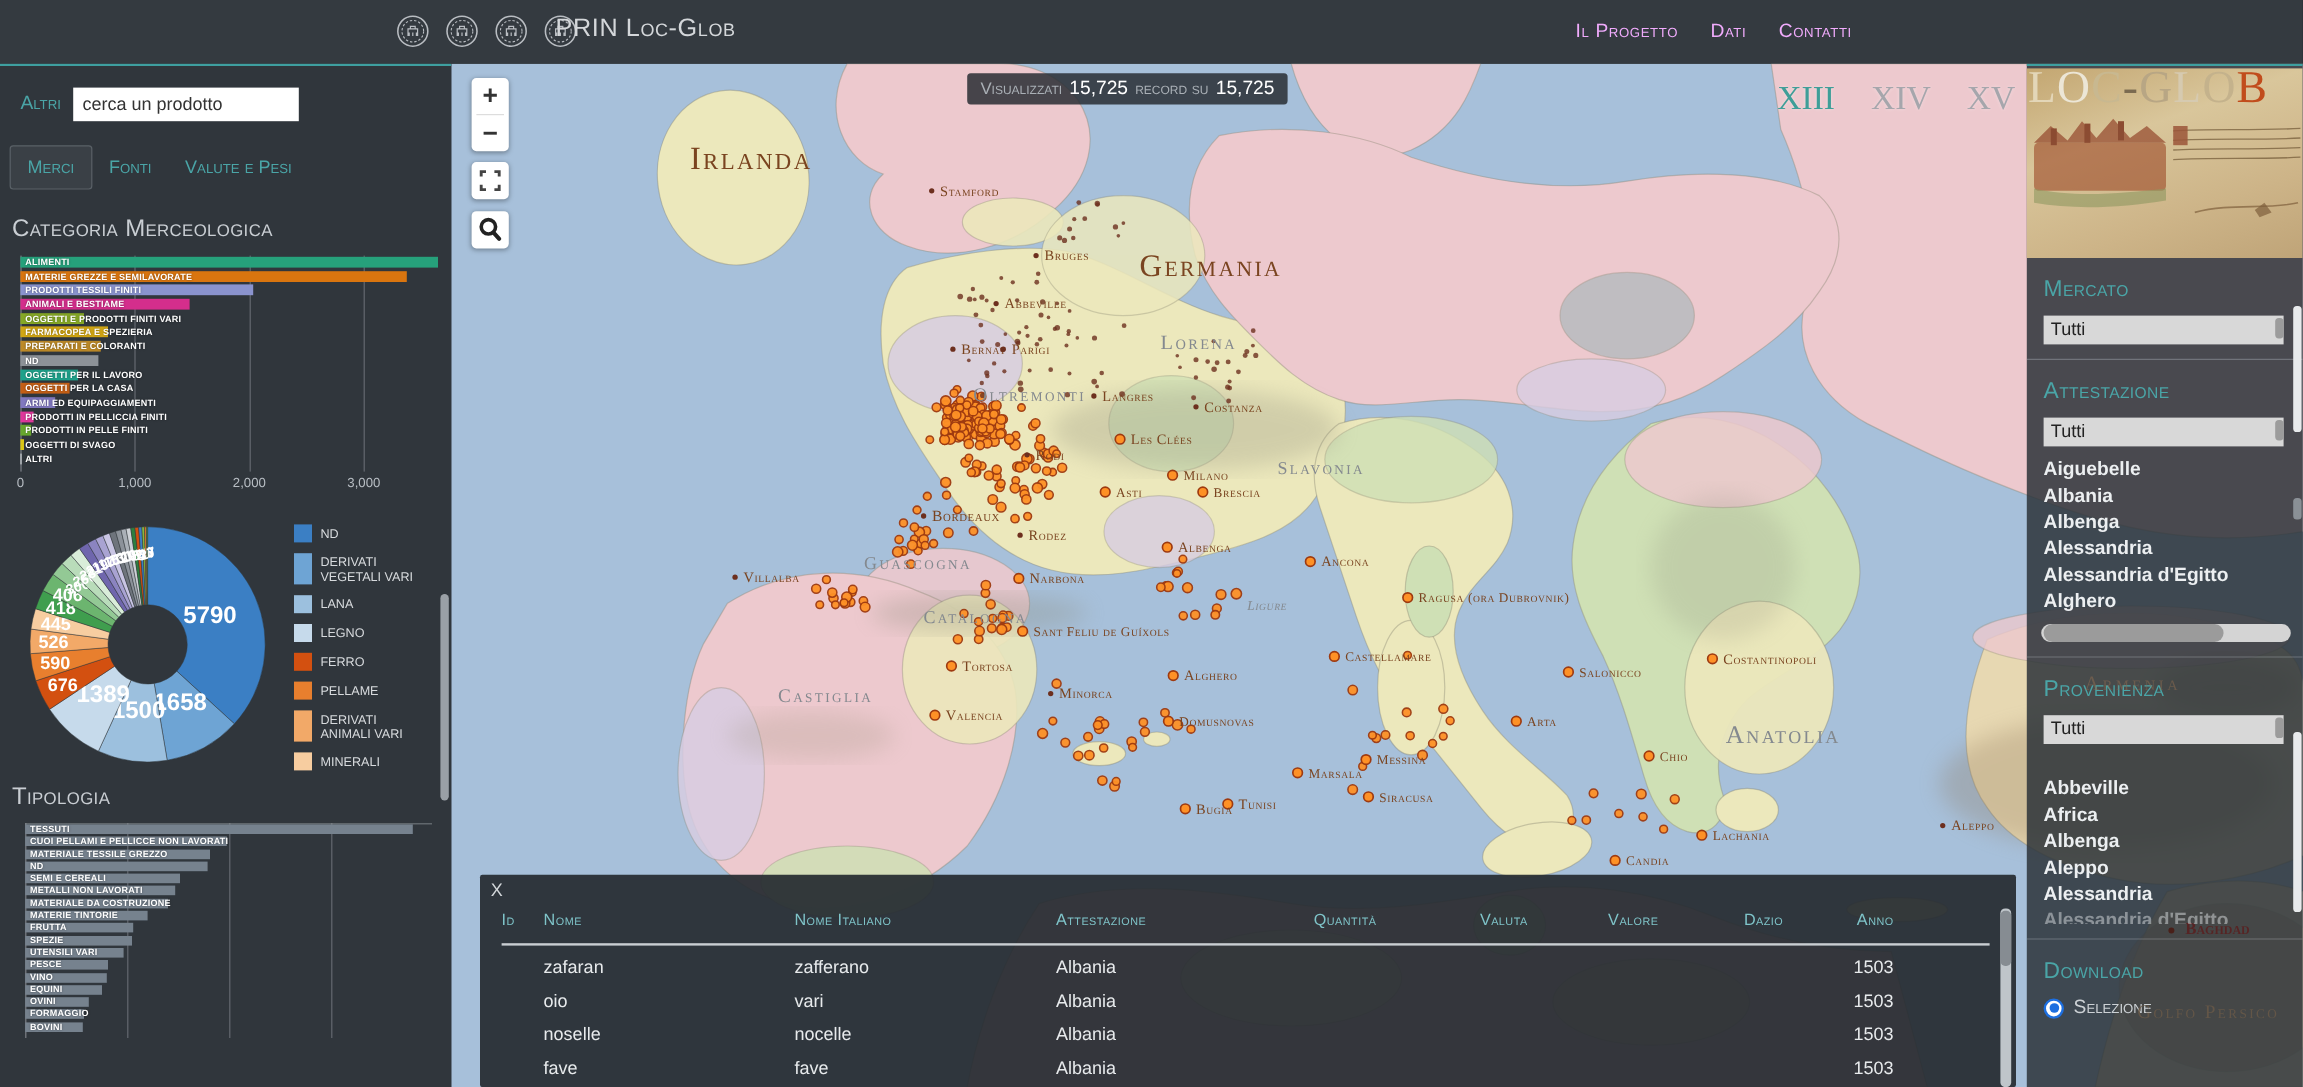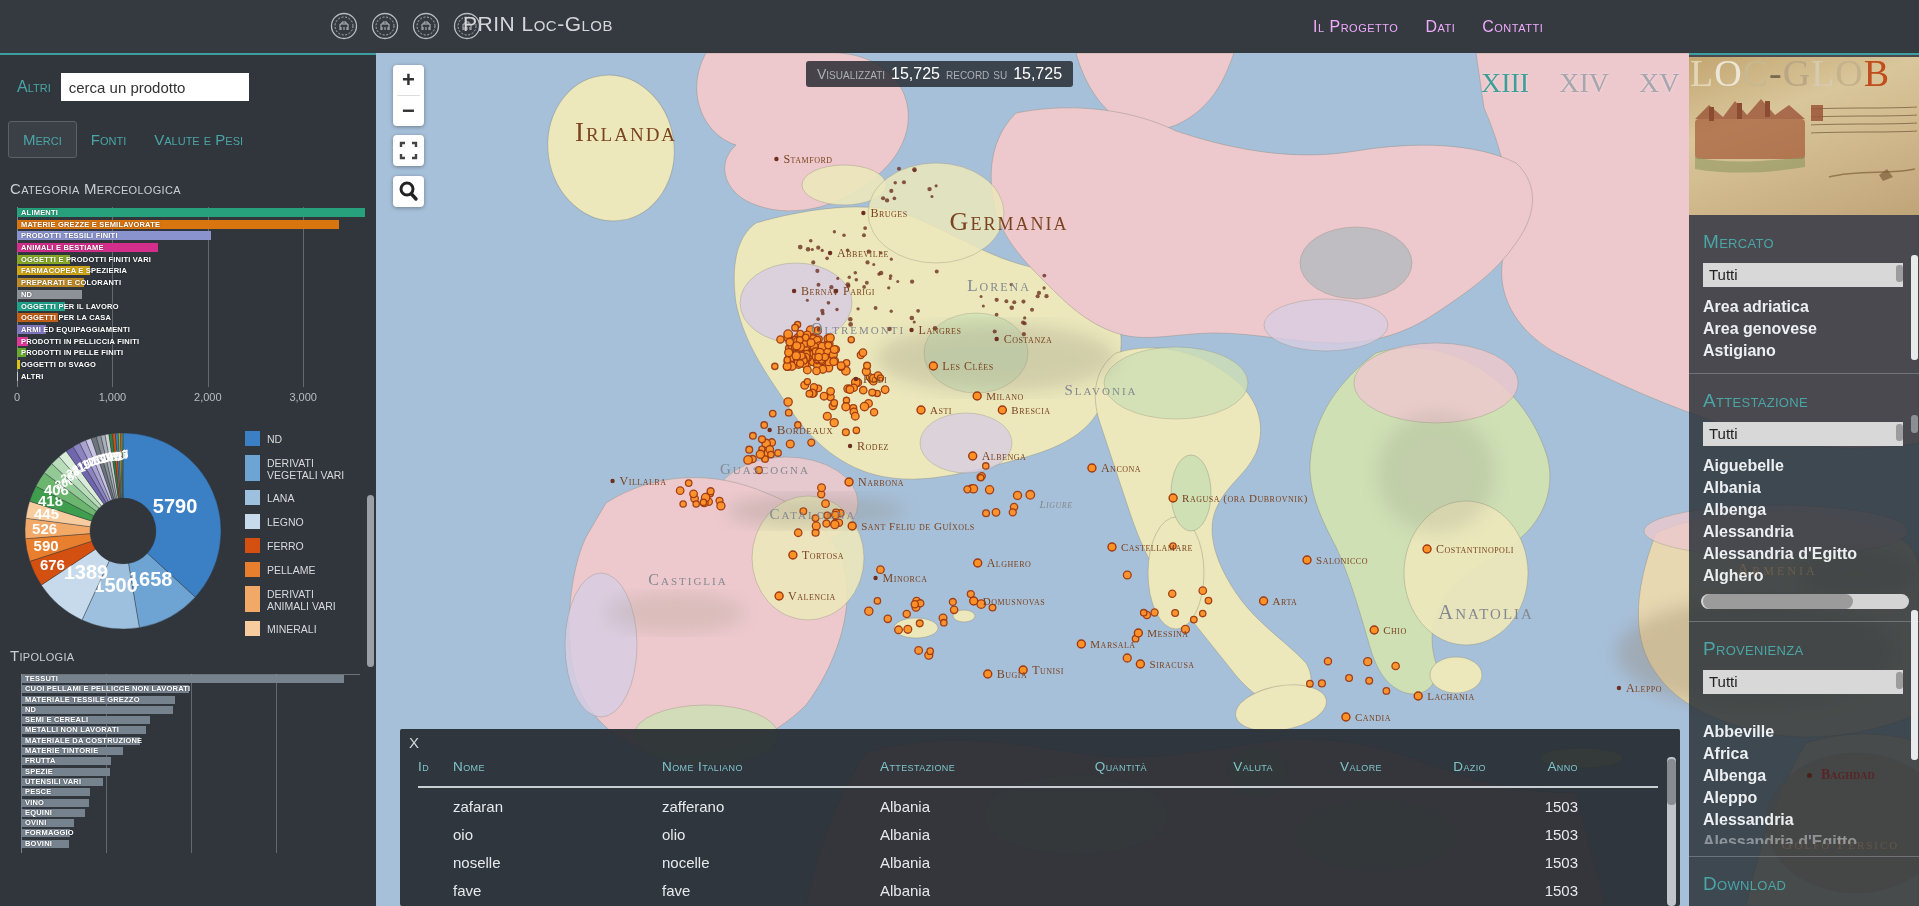--- a/index.html
+++ b/index.html
@@ -17,21 +17,21 @@
   .lsb{position:absolute;left:0;top:53px;width:376px;height:853px;background:#30363c;
        border-top:2px solid #3e9fa0;z-index:10;overflow:hidden;}
   .search-row{margin:18px 0 0 17px;display:flex;align-items:center;gap:10px;}
   .search-label{color:#4aa5a7;font-size:16px;}
   .search-input{width:172px;height:22px;border:none;background:#fff;padding:3px 8px;font-size:15px;
        font-family:"Liberation Sans",sans-serif;color:#0369a1;}
   .search-input::placeholder{color:#333;opacity:1;}
   .tabs{margin:20px 0 0 8px;display:flex;align-items:center;}
   .tab{color:#4aa5a7;font-size:15px;padding:9px 14px;cursor:pointer;}
   .tab.active{border:1px solid #5a6167;border-radius:3px;background:#3a4046;}
-  .sec-title{margin:22px 0 10px 10px;color:#c9ced3;font-size:15px;letter-spacing:.3px;}
+  .sec-title{margin:22px 0 10px 10px;color:#c9ced3;font-size:20px;letter-spacing:.3px;}
   .chart{position:relative;margin-left:0;}
   .grid{position:absolute;width:1px;background:rgba(185,190,196,.38);top:0;}
   .axisline{position:absolute;width:1px;background:rgba(185,190,196,.55);top:0;}
   .c-row{position:relative;}
   .c-bar{position:absolute;height:9px;top:1px;}
   .c-lab{position:absolute;top:1px;left:4px;font-size:7.5px;font-weight:bold;color:#fff;
          text-transform:uppercase;white-space:nowrap;line-height:9px;letter-spacing:.2px;
          text-shadow:0 0 2px rgba(0,0,0,.45);}
   .tick{position:absolute;color:#b7bdc3;font-size:11px;transform:translateX(-50%);}
   .legend{position:absolute;left:245px;top:22px;}
@@ -935,21 +935,21 @@
       <div class="tbl-div"></div>
       <div id="tbl-body">
           <div class="tr" style="top: 64px;">
             <span class="td" style="left: 53px;">zafaran</span>
             <span class="td" style="left: 262px;">zafferano</span>
             <span class="td" style="left: 480px;">Albania</span>
             <span class="td" style="right: 102px;">1503</span>
           </div>
           <div class="tr" style="top: 92px;">
             <span class="td" style="left: 53px;">oio</span>
-            <span class="td" style="left: 262px;">olio</span>
+            <span class="td" style="left: 262px;">vari</span>
             <span class="td" style="left: 480px;">Albania</span>
             <span class="td" style="right: 102px;">1503</span>
           </div>
           <div class="tr" style="top: 120px;">
             <span class="td" style="left: 53px;">noselle</span>
             <span class="td" style="left: 262px;">nocelle</span>
             <span class="td" style="left: 480px;">Albania</span>
             <span class="td" style="right: 102px;">1503</span>
           </div>
           <div class="tr" style="top: 148px;">
@@ -990,25 +990,20 @@
           <rect x="122" y="48" width="12" height="16" fill="#8d3b22" opacity=".85"></rect>
           <path d="M140,120 C170,112 200,118 226,112" stroke="#6b4a2a" stroke-width="1.4" fill="none" opacity=".7"></path>
           <path d="M190,118 l8,-6 l6,8 l-10,4 Z" fill="#6b4a2a" opacity=".7"></path>
         </g>
       </svg>
       <div class="banner-title" id="banner-title"><span style="color: rgb(227, 214, 184);">L</span><span style="color: rgb(236, 230, 214);">O</span><span style="color: rgb(200, 184, 144);">C</span><span style="color: rgb(122, 106, 80);">-</span><span style="color: rgb(184, 166, 132);">G</span><span style="color: rgb(214, 202, 176);">L</span><span style="color: rgb(196, 178, 140);">O</span><span style="color: rgb(193, 76, 28);">B</span></div>
     </div>
     <div id="rsb-sections">
         <h3 class="sc">Mercato</h3>
         <div class="rsel">Tutti<span class="rsel-sb"></span></div>
-        <div class="rlist">
-          <div class="ritem">Area adriatica</div>
-          <div class="ritem">Area genovese</div>
-          <div class="ritem">Astigiano</div>
-        </div>
         <div class="rdiv"></div>
         <h3 class="sc">Attestazione</h3>
         <div class="rsel">Tutti<span class="rsel-sb"></span></div>
         <div class="rlist">
           <div class="ritem">Aiguebelle</div>
           <div class="ritem">Albania</div>
           <div class="ritem">Albenga</div>
           <div class="ritem">Alessandria</div>
           <div class="ritem">Alessandria d'Egitto</div>
           <div class="ritem">Alghero</div>

